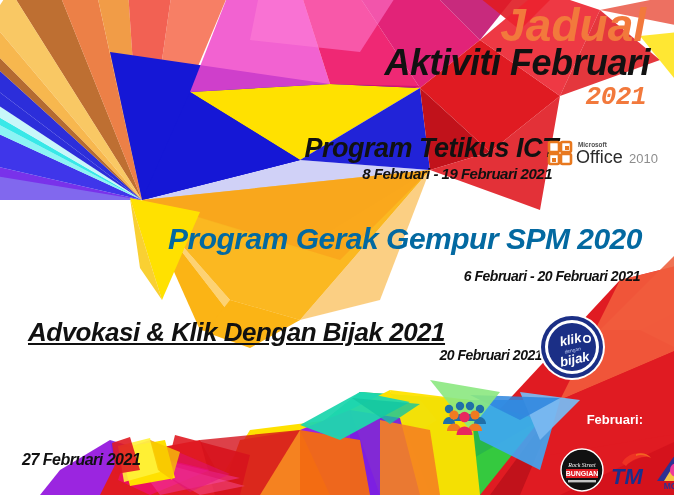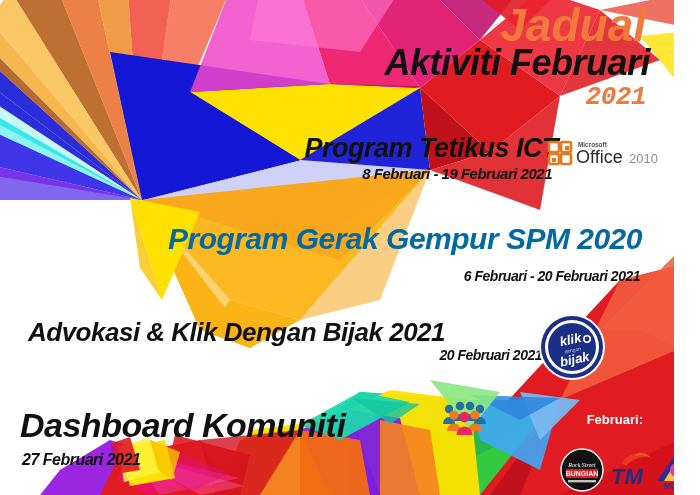--- a/index.html
+++ b/index.html
@@ -15,21 +15,21 @@
   #jadual{right:28px;top:-2px;font-size:46px;color:#F2793C;letter-spacing:0px;}
   #aktiviti{right:24px;top:42px;font-size:36px;color:#111111;}
   #year2021{right:28px;top:82px;font-size:26px;color:#F2793C;font-family:Liberation Mono, monospace;}
 
   #t1{right:116px;top:133px;font-size:27px;color:#111;}
   #t1d{right:122px;top:165px;font-size:15px;color:#111;}
 
   #t2{right:32px;top:222px;font-size:30px;color:#0369a1;}
   #t2d{right:34px;top:257px;font-size:14px;color:#111;margin-top:11px;}
 
-  #t3{left:28px;top:317px;font-size:26px;color:#111;}
+  #t3{left:28px;top:317px;font-size:26px;color:#111;text-decoration:underline;}
   #t3d{right:132px;top:347px;font-size:14px;color:#111;}
 
   #t4{left:20px;top:406px;font-size:34px;color:#111;}
   #t4s{left:22px;top:432px;font-size:19px;color:#111;}
   #t4d{left:22px;top:451px;font-size:16px;color:#111;}
 
   #anjuran{right:31px;top:412px;font-size:13px;color:#ffffff;font-style:normal;
            letter-spacing:0px;}
 
   
@@ -167,21 +167,20 @@
 
   <div class="tx" id="t1">Program Tetikus ICT</div>
   <div class="tx" id="t1d">8 Februari - 19 Februari 2021</div>
 
   <div class="tx" id="t2">Program Gerak Gempur SPM 2020</div>
   <div class="tx" id="t2d">6 Februari - 20 Februari 2021</div>
 
   <div class="tx" id="t3">Advokasi &amp; Klik Dengan Bijak 2021</div>
   <div class="tx" id="t3d">20 Februari 2021</div>
 
-  <div class="tx" id="t4">Dashboard Komuniti</div>
   <div class="tx" id="t4d">27 Februari 2021</div>
 
   <div class="tx" id="anjuran">Februari:</div>
 
   <svg class="logo" id="office-logo" viewBox="0 0 122 33">
     <g>
       <rect x="2" y="5" width="10" height="10" rx="1.5" fill="#fff" stroke="#E8781E" stroke-width="2.6"></rect>
       <rect x="14" y="5" width="10" height="10" rx="1.5" fill="#fff" stroke="#E8781E" stroke-width="2.6"></rect>
       <rect x="2" y="17" width="10" height="10" rx="1.5" fill="#fff" stroke="#E8781E" stroke-width="2.6"></rect>
       <rect x="14" y="17" width="10" height="10" rx="1.5" fill="#fff" stroke="#E8781E" stroke-width="2.6"></rect>

